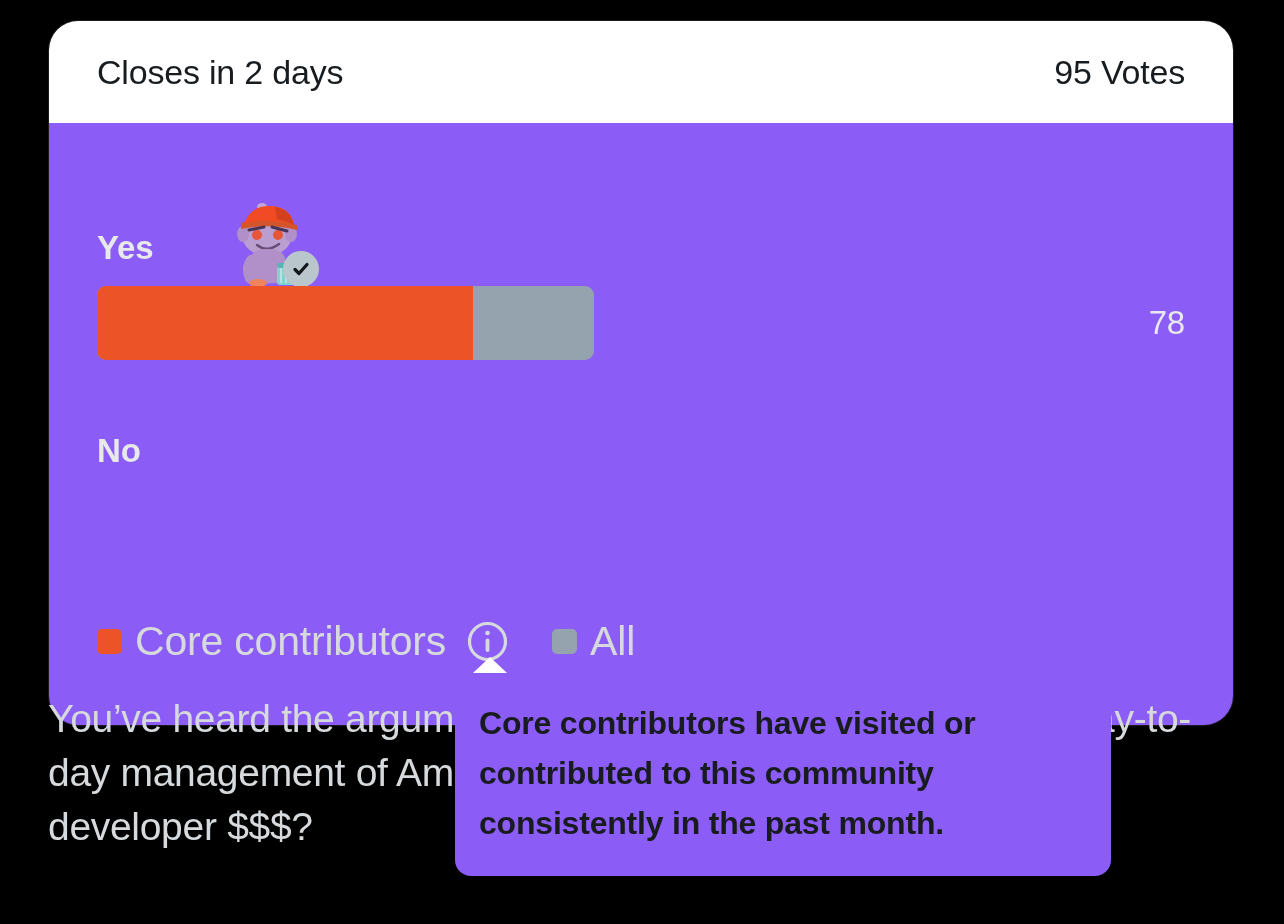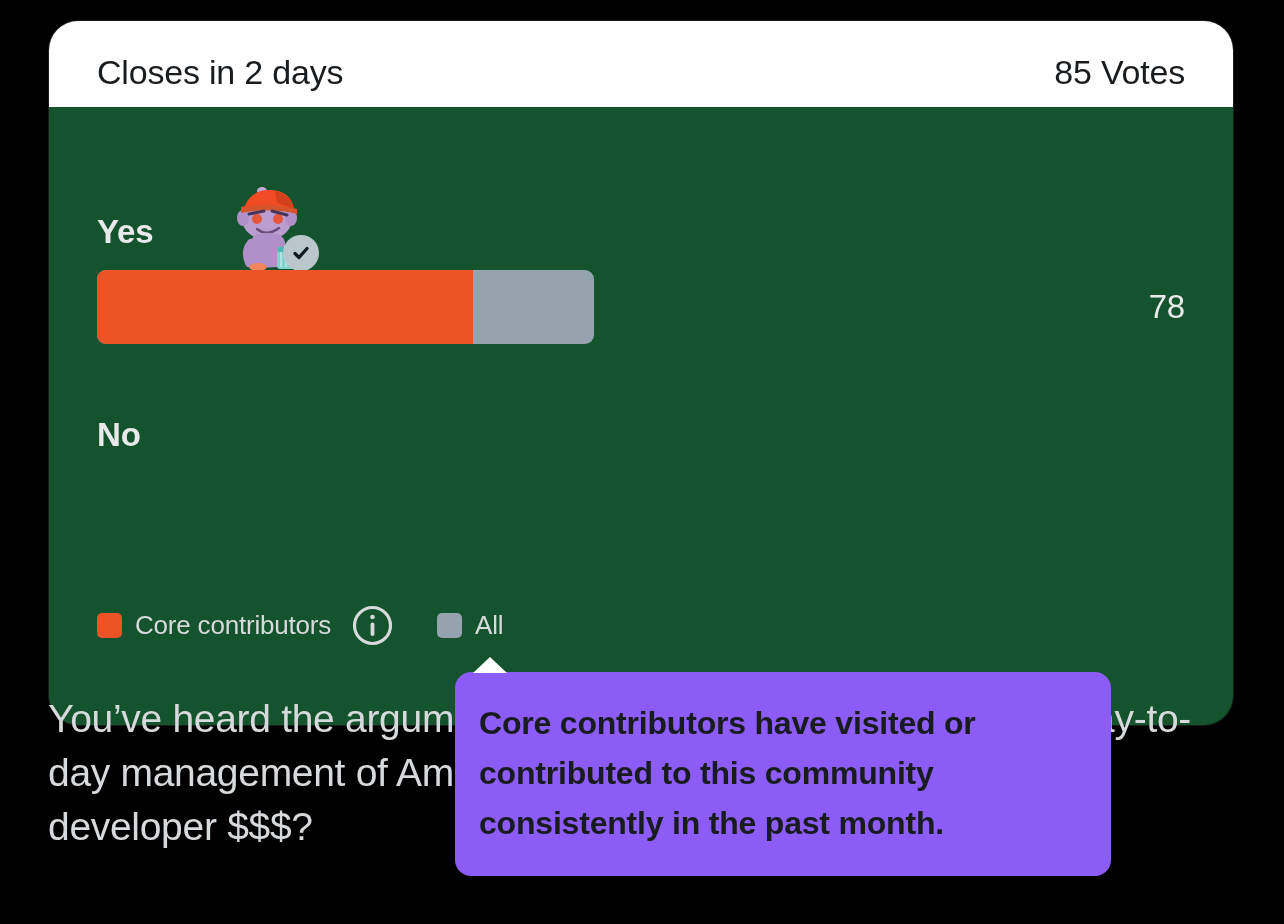--- a/index.html
+++ b/index.html
@@ -48,24 +48,24 @@
     color: #181c1f;
     font-size: 34px;
     font-weight: 400;
     letter-spacing: -0.2px;
     line-height: 1;
   }
 
   .poll-body {
     position: absolute;
     left: 0;
-    top: 86px;
+    top: 102px;
     width: 100%;
     bottom: 0;
-    background: #14532d;
+    background: #8b5cf6;
   }
 
   
   .option {
     position: absolute;
     left: 0;
     width: 100%;
   }
   .option-yes { top: 86px; }
   .option-no  { top: 289px; }
@@ -151,21 +151,21 @@
   .legend-swatch {
     width: 25px;
     height: 25px;
     border-radius: 5px;
     flex: none;
   }
   .legend-swatch-core { background: #ec5428; }
   .legend-swatch-all  { background: #94a3ad; }
   .legend-text {
     color: #d7dadc;
-    font-size: 26px;
+    font-size: 41px;
     font-weight: 400;
     letter-spacing: -0.2px;
     margin-left: 13px;
     line-height: 1;
     white-space: nowrap;
   }
   .legend-info {
     margin-left: 21px;
     width: 41px;
     height: 41px;
@@ -218,21 +218,21 @@
     letter-spacing: -0.2px;
   }
 </style>
 </head>
 <body>
 
 <div class="poll-card">
 
   <div class="poll-header">
     <span class="poll-header-left">Closes in 2 days</span>
-    <span class="poll-header-right">85 Votes</span>
+    <span class="poll-header-right">95 Votes</span>
   </div>
 
   <div class="poll-body">
 
     <div class="option option-yes">
       <div class="option-label-row">
         <span class="option-label option-label-yes">Yes</span>
 
         <div class="avatar-wrap">
           <svg width="78" height="86" viewBox="0 0 78 86">

